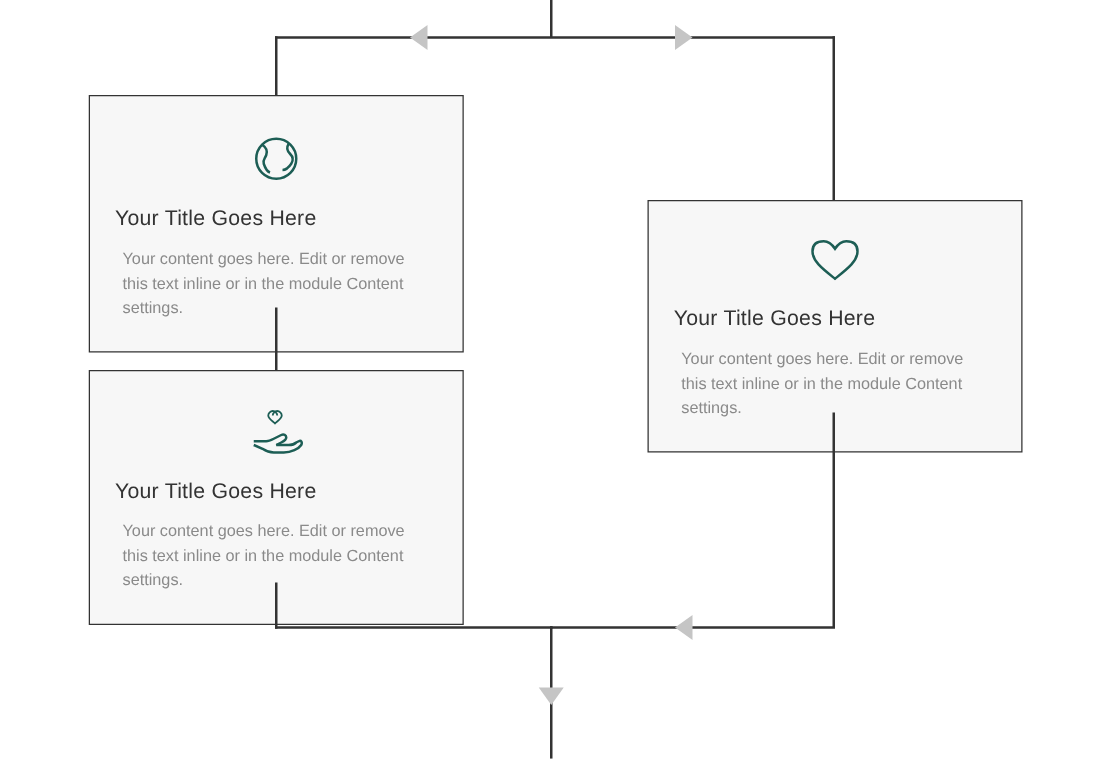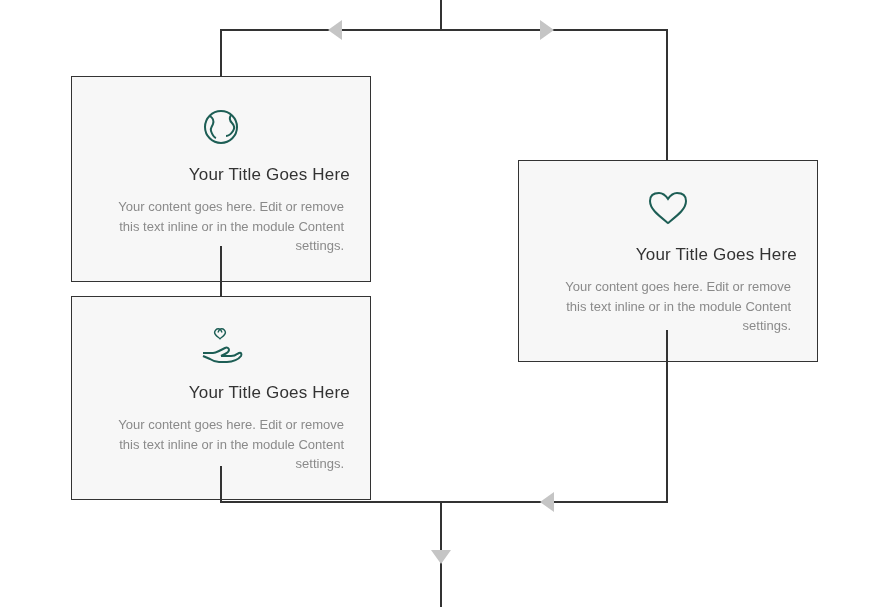--- a/index.html
+++ b/index.html
@@ -19,21 +19,21 @@
   }
   .arrow-left  { border-width: 10px 14px 10px 0; border-color: transparent #c5c5c5 transparent transparent; }
   .arrow-right { border-width: 10px 0 10px 14px; border-color: transparent transparent transparent #c5c5c5; }
   .arrow-down  { border-width: 14px 10px 0 10px; border-color: #c5c5c5 transparent transparent transparent; }
   .card {
     position: absolute;
     width: 300px;
     background: #f7f7f7;
     border: 1px solid #333;
     padding: 30px 20px 25px 20px;
-    text-align: right;
+    text-align: left;
   }
   .card .icon { margin-bottom: 18px; display: flex; justify-content: center; }
   .card .title {
     font-size: 17px;
     font-weight: 400;
     color: #333;
     margin-bottom: 12px;
     letter-spacing: 0.2px;
   }
   .card .content {

